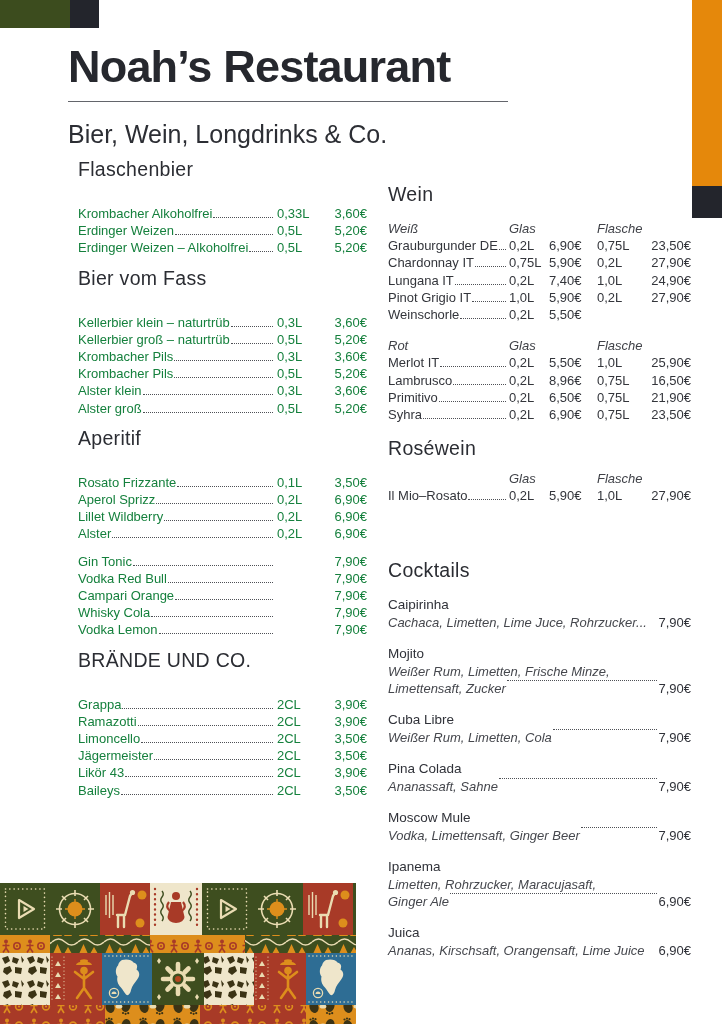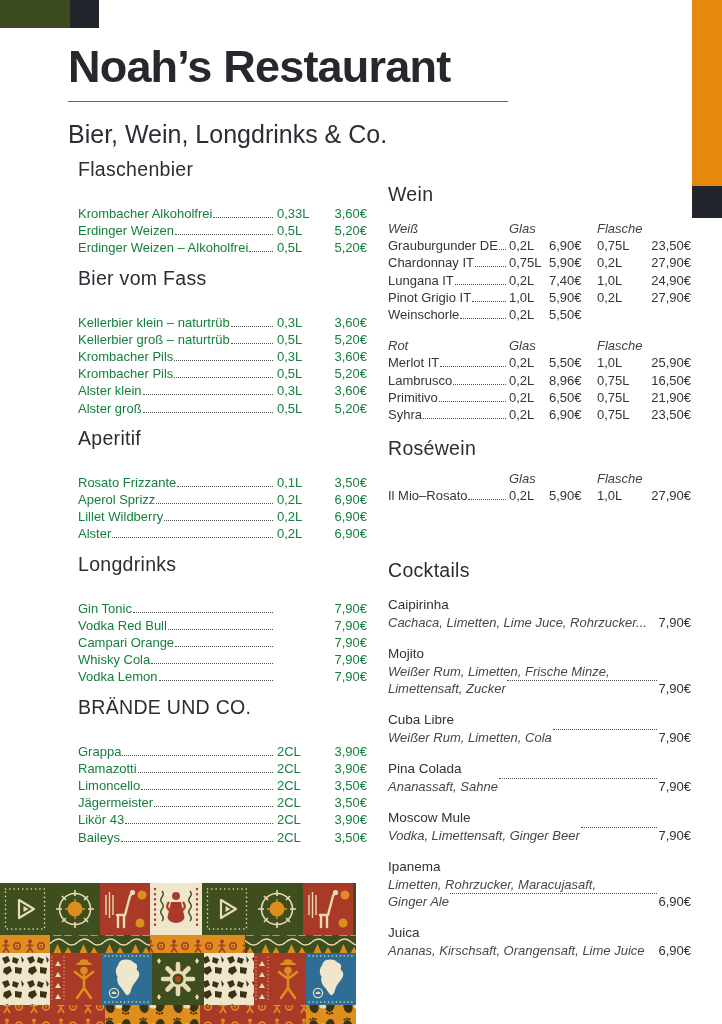--- a/index.html
+++ b/index.html
@@ -173,21 +173,20 @@
             <div class="row">
               <span class="nm">Alster</span>
               <span class="leader"></span>
               <span class="vol">0,2L</span>
               <span class="prc">6,90€</span>
             </div>
           </div>
       </section>
 
       <section class="sec">
-        <h2 class="sec-h">Longdrinks</h2>
         <div>
 
             <div class="row">
               <span class="nm">Gin Tonic</span>
               <span class="leader"></span>
               <span class="vol"></span>
               <span class="prc">7,90€</span>
             </div>
 
             <div class="row">

